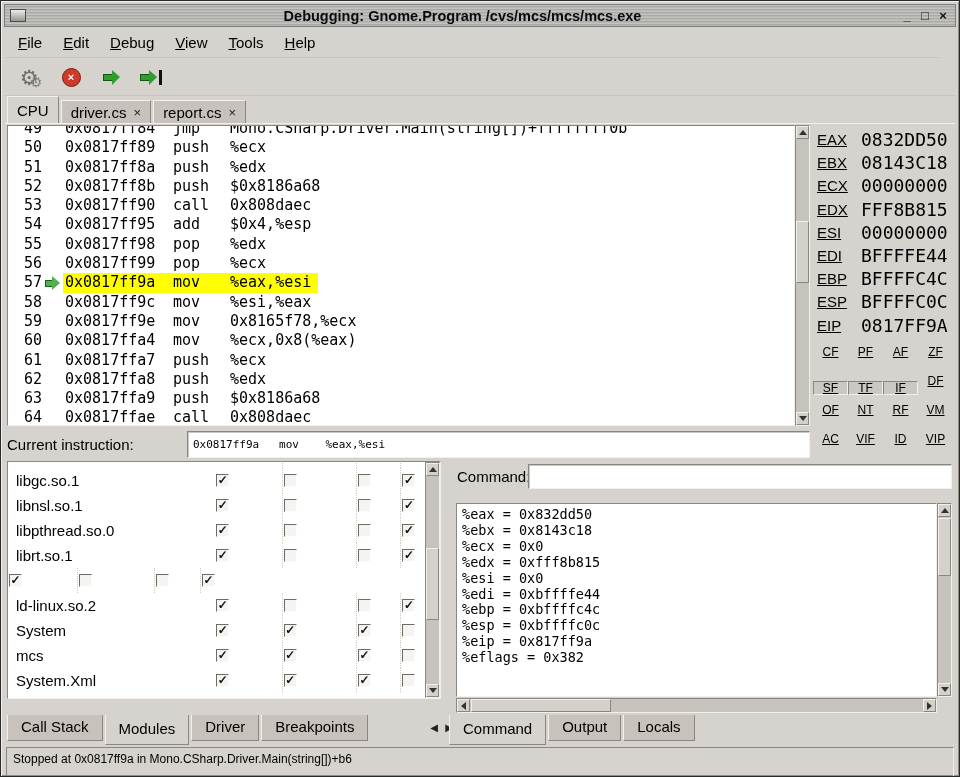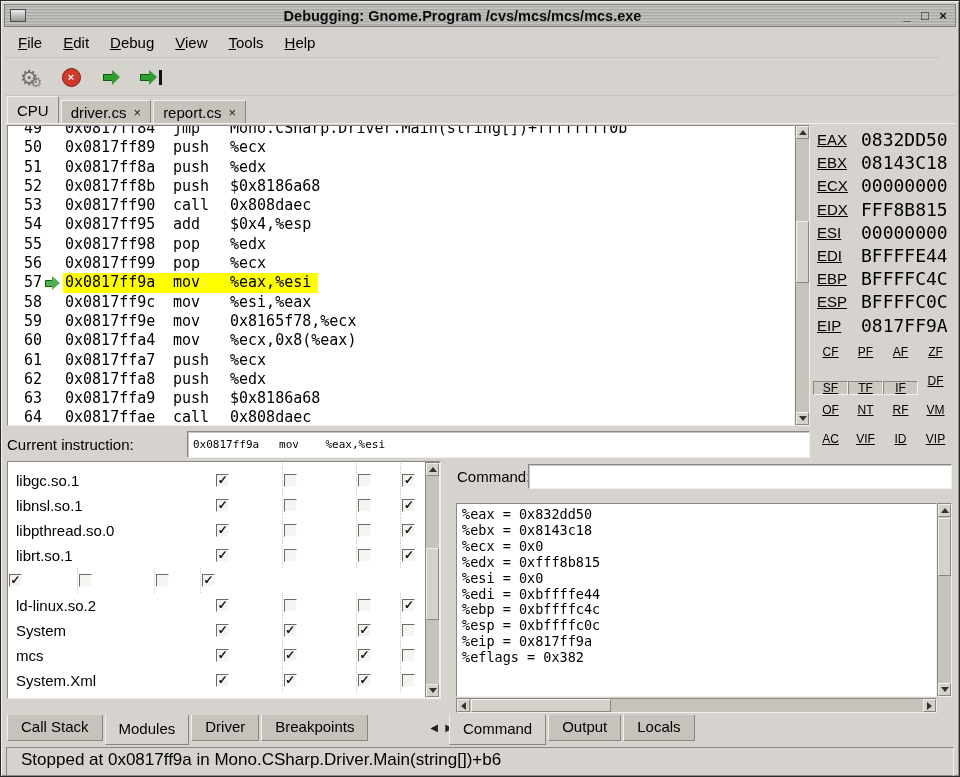--- a/index.html
+++ b/index.html
@@ -133,21 +133,21 @@
   
   #btabs-left{position:absolute;left:6px;top:714px;display:flex;align-items:flex-start;}
   #btabs-right{position:absolute;left:448px;top:714px;display:flex;align-items:flex-start;}
   .btab{box-sizing:border-box;height:26px;line-height:24px;padding:0 13px;background:#c7c3bc;
     border:1px solid #8a8780;border-top:none;border-left-color:#f2f0ec;margin-right:2px;font-size:15px;}
   .btab.active{height:30px;line-height:27px;background:#d6d3ce;position:relative;z-index:2;}
   .tab-arrows{position:absolute;left:427px;top:717px;display:flex;gap:3px;}
   .tab-arrow{width:12px;height:19px;display:flex;align-items:center;justify-content:center;
     font-size:10px;color:#222;}
   .statusbar{position:absolute;left:5px;top:746px;right:5px;height:30px;border:1px solid;
-    border-color:#8a8780 #f2f0ec #f2f0ec #8a8780;font-size:17px;line-height:23px;padding-left:14px;
+    border-color:#8a8780 #f2f0ec #f2f0ec #8a8780;font-size:12px;line-height:23px;padding-left:6px;
     box-sizing:border-box;white-space:nowrap;overflow:hidden;}
 </style>
 </head>
 <body>
 
 <div class="window">
 
   <div class="titlebar">
     <span class="win-icon"></span>
     <span class="title-text">Debugging: Gnome.Program /cvs/mcs/mcs/mcs.exe</span>

